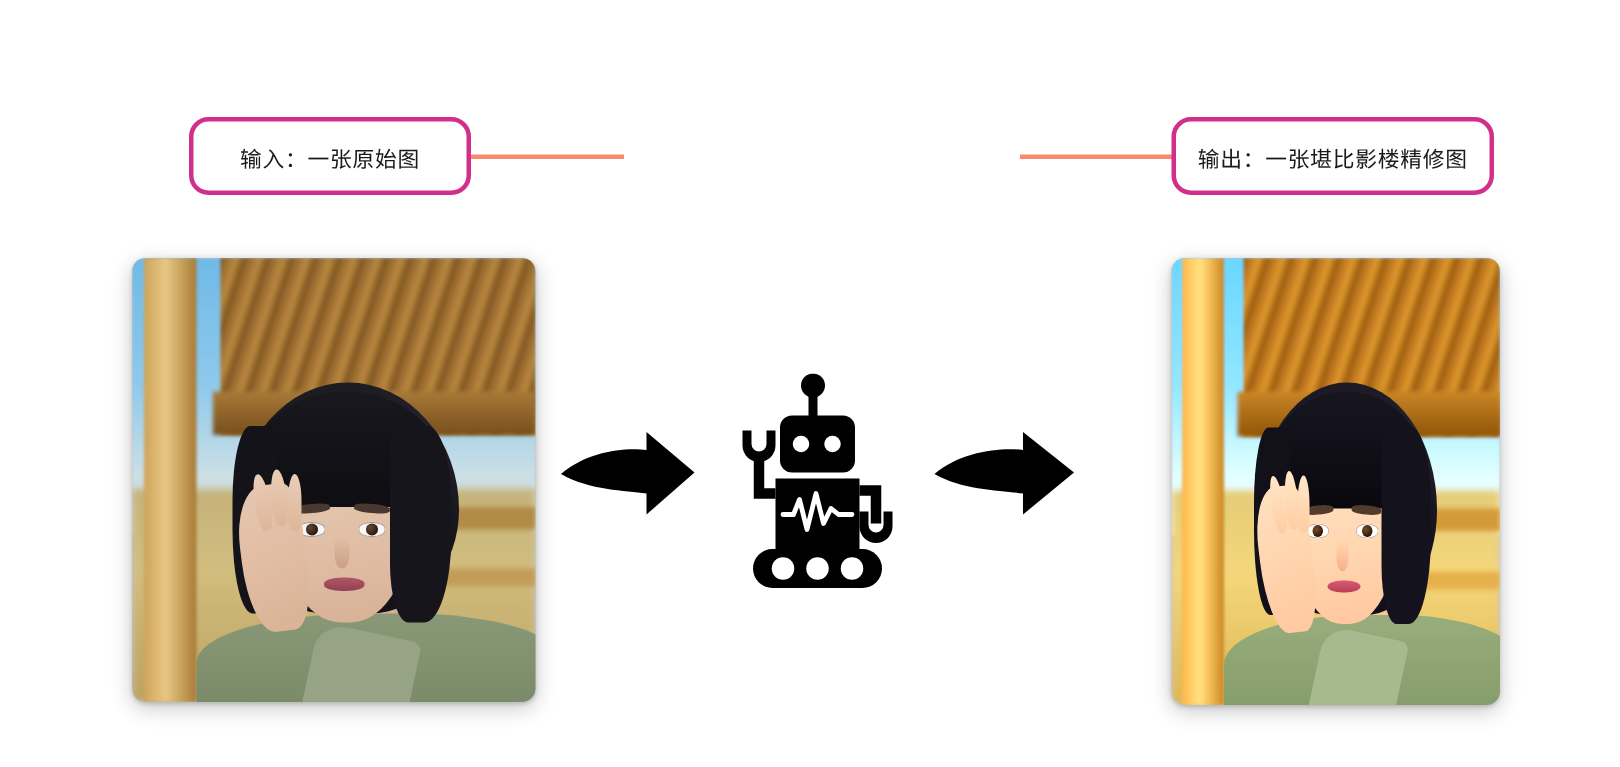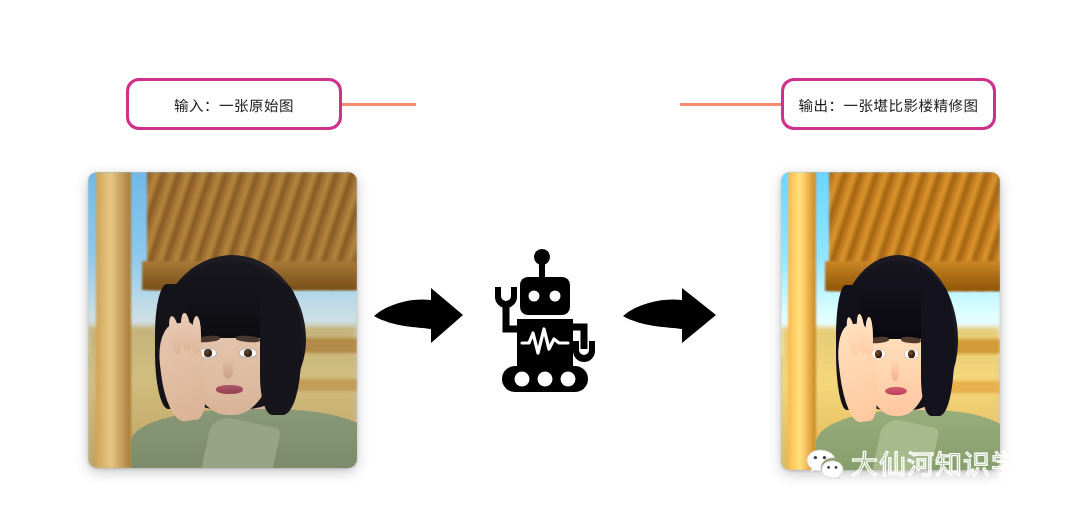--- a/index.html
+++ b/index.html
@@ -22,21 +22,21 @@
     position:absolute;
     box-sizing:border-box;
     display:flex;align-items:center;justify-content:center;
     background:#ffffff;
     font-size:14.5px;
     letter-spacing:.5px;
     color:#1a1a1a;
     white-space:nowrap;
   }
   .node-input{
-    left:126px;top:6px;width:216px;height:52px;
+    left:126px;top:6px;width:188px;height:52px;
     border:3px solid #d0308b;
     border-radius:13px;
     text-align:right;
   }
   .node-black{
     left:414px;top:8px;width:268px;height:48px;
     border:3px solid #686868;
     border-radius:11px;
     background:#eeeeee;
     font-size:18px;
@@ -349,31 +349,14 @@
         <div class="nose"></div>
         <div class="lips"></div>
         <div class="hand"></div>
         <div class="finger f1"></div>
         <div class="finger f2"></div>
         <div class="finger f3"></div>
       </div>
     </div>
   </div>
 
-  <div class="watermark">
-    <span class="wm-logo">
-      <svg viewBox="0 0 38 32" width="38" height="32" aria-hidden="true">
-        <path d="M14 3 C6.5 3 1 7.8 1 13.6 c0 3.3 1.9 6.2 4.8 8.1 l-1.2 3.8 4.2-2.2
-                 c1.6.4 3.3.7 5.2.7 .4 0 .8 0 1.2-.1 -.3-.9-.4-1.8-.4-2.8
-                 0-5.7 5.6-10.3 12.6-10.3 .4 0 .9 0 1.3.1 C27.5 6.8 21.5 3 14 3 Z" fill="#ffffff" stroke="#cfcfcf" stroke-width=".7"></path>
-        <circle cx="9.4" cy="10.6" r="1.7" fill="#3d3d3d"></circle>
-        <circle cx="18.4" cy="10.6" r="1.7" fill="#3d3d3d"></circle>
-        <path d="M37 22.4 C37 17.6 32.2 13.8 26.3 13.8 S15.6 17.6 15.6 22.4
-                 c0 4.8 4.8 8.6 10.7 8.6 1.4 0 2.8-.2 4-.6 l3.6 1.9 -1-3.2
-                 c2.5-1.6 4.1-4 4.1-6.7 Z" fill="#ffffff" stroke="#cfcfcf" stroke-width=".7"></path>
-        <circle cx="22.6" cy="20.4" r="1.4" fill="#3d3d3d"></circle>
-        <circle cx="30.0" cy="20.4" r="1.4" fill="#3d3d3d"></circle>
-      </svg>
-    </span>
-    <span class="wm-text">大仙河知识学堂</span>
-  </div>
 
 </div>
 
 </body></html>

